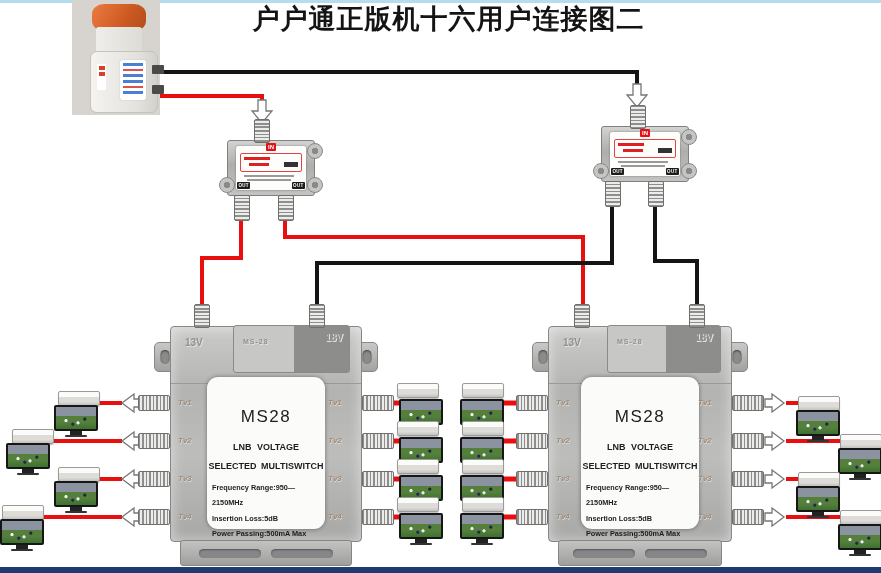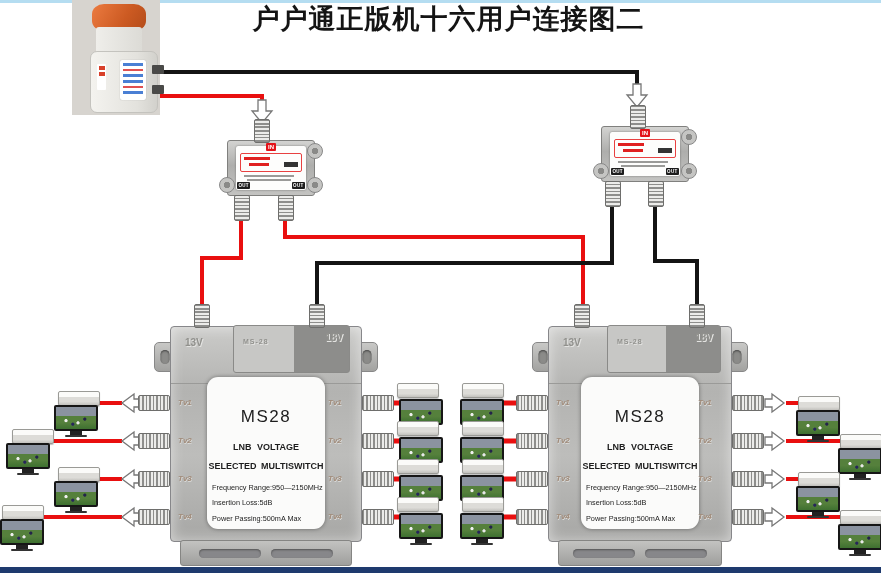--- a/index.html
+++ b/index.html
@@ -34,21 +34,21 @@
   .emboss{position:absolute;font-weight:bold;font-size:10px;color:#91918d;text-shadow:1px 1px 0 #e3e3e1;}
   .emboss.tiny{font-size:7px;left:9px;top:12px;letter-spacing:1px;}
   .portlabel{position:absolute;font-style:italic;font-weight:bold;font-size:8px;color:#a18c7b;
        text-shadow:0.5px 0.5px 0 #d9d9d7;z-index:2;}
   .ms-label{position:absolute;left:50%;transform:translateX(-50%);top:50px;width:118px;height:152px;
        background:#fbfbfa;border-radius:11px;box-shadow:0 0 4px rgba(0,0,0,.4);z-index:2;
        text-align:center;color:#1d1d1d;}
   .ms-model{margin-top:30px;font-size:17px;letter-spacing:1.5px;}
   .ms-l1{margin-top:15px;font-size:9px;font-weight:bold;word-spacing:3px;}
   .ms-l2{margin-top:9px;font-size:9px;font-weight:bold;word-spacing:2px;}
-  .ms-specs{margin-top:9px;text-align:left;padding-left:5px;font-size:7.3px;font-weight:normal;line-height:2.1;}
+  .ms-specs{margin-top:9px;text-align:left;padding-left:5px;font-size:7.3px;font-weight:bold;line-height:2.1;}
   .flange{position:absolute;bottom:-24px;left:50%;transform:translateX(-50%);height:24px;z-index:2;
        background:linear-gradient(180deg,#c3c3c1,#9f9f9d);border:1px solid #858583;border-radius:3px;
        display:flex;gap:10px;align-items:center;justify-content:center;}
   .slot{display:block;width:62px;height:9px;background:#87878a;border-radius:5px;box-shadow:inset 0 1px 2px #555;}
 
   
   .spl{position:absolute;width:86px;height:54px;border:1px solid #80807e;border-radius:3px;z-index:2;
        background:linear-gradient(180deg,#d3d3d1,#aeaeac 45%,#c3c3c1);}
   .spl-ear{position:absolute;width:14px;height:14px;border:1px solid #888;border-radius:50%;display:block;
        background:radial-gradient(circle at 50% 50%,#8a8a88 0 3px,#c5c5c3 3px);}

